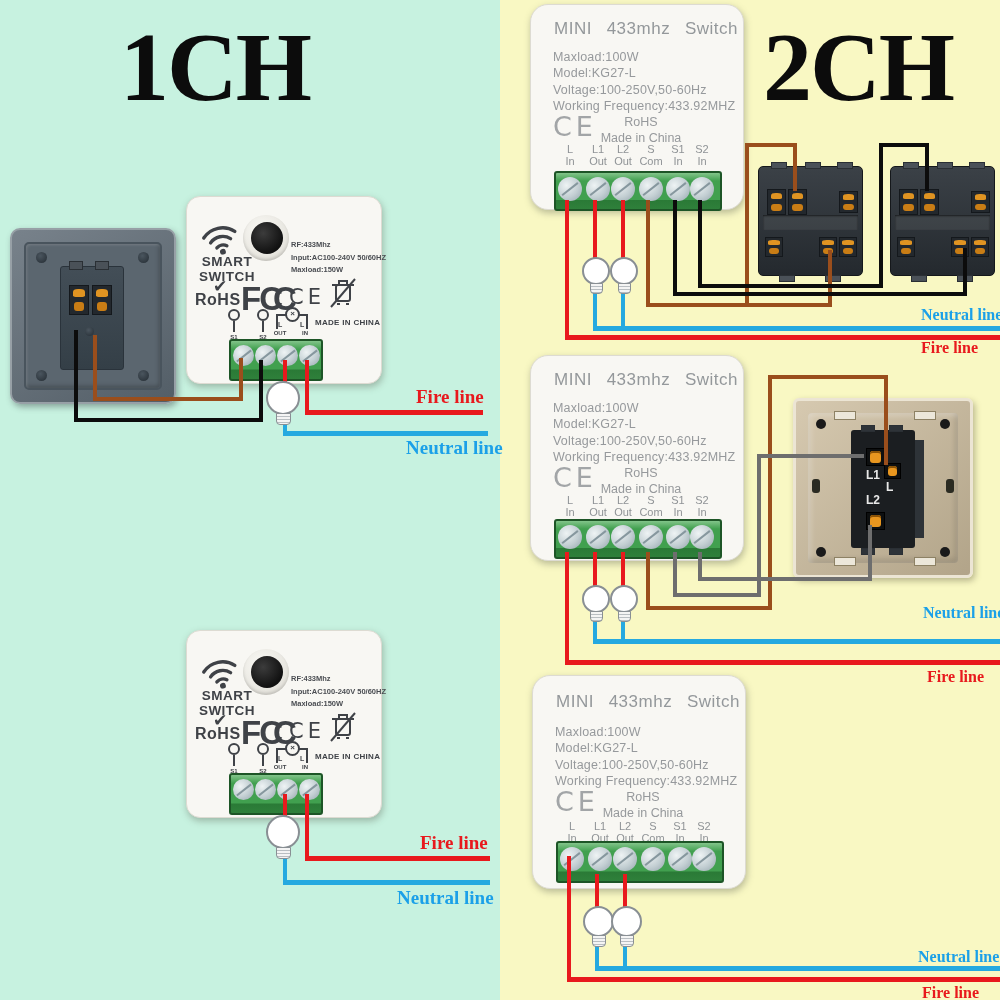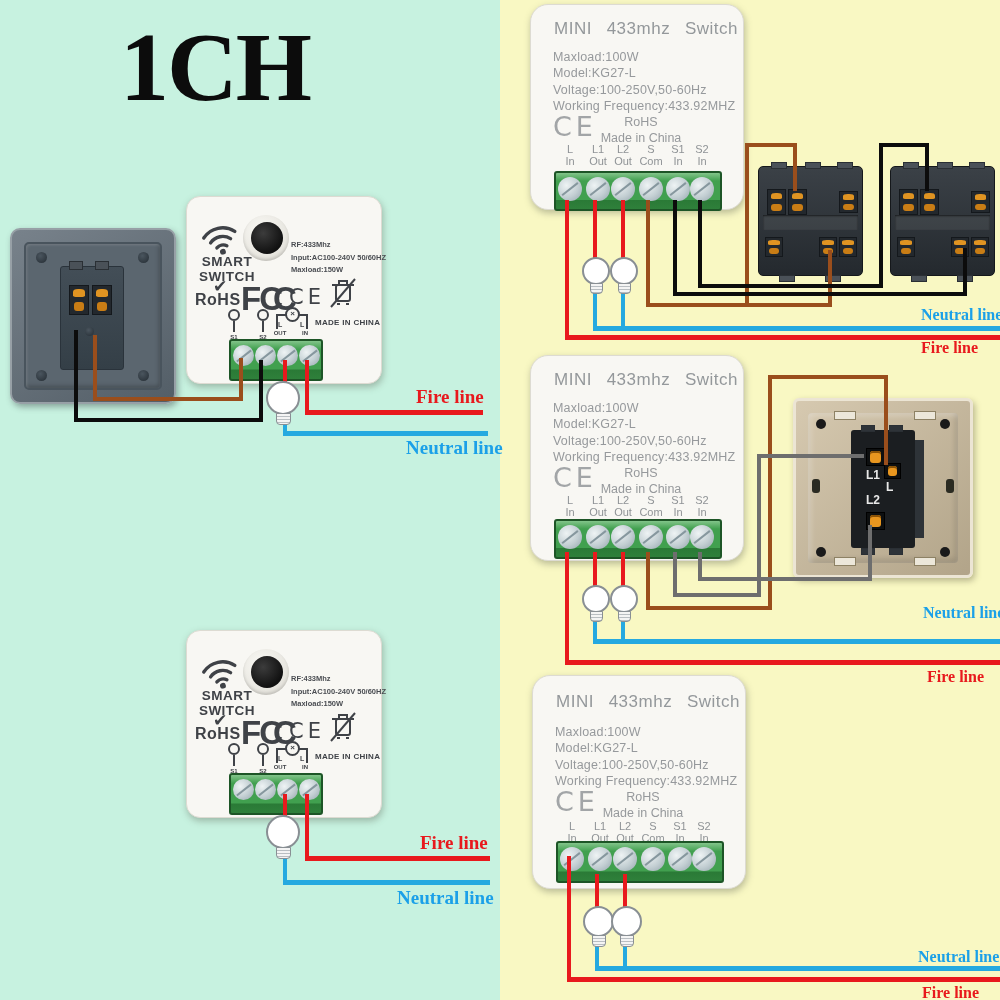--- a/index.html
+++ b/index.html
@@ -96,20 +96,21 @@
   svg{display:block;}
 </style>
 </head>
 <body>
 
 <div id="stage">
   <div class="panel" style="left:0;width:500px;background:#c7f2e0;"></div>
   <div class="panel" style="left:500px;width:500px;background:#f9f8c3;"></div>
 
   <div class="bigtitle" style="left:120px;top:18px;">1CH</div>
+  <div class="bigtitle" style="left:763px;top:18px;">2CH</div>
 
   <div class="grayswitch" style="left:10px;top:228px;width:162px;height:172px;">
     <div class="grayinner" style="left:12px;top:12px;width:134px;height:144px;"></div>
     <div class="dotscrew" style="left:24px;top:22px;width:11px;height:11px;"></div>
     <div class="dotscrew" style="left:126px;top:22px;width:11px;height:11px;"></div>
     <div class="dotscrew" style="left:24px;top:140px;width:11px;height:11px;"></div>
     <div class="dotscrew" style="left:126px;top:140px;width:11px;height:11px;"></div>
     <div class="gmech" style="left:48px;top:36px;width:62px;height:102px;">
       <div class="oterm" style="left:8px;top:18px;width:18px;height:28px;"></div>
       <div class="oterm" style="left:31px;top:18px;width:18px;height:28px;"></div>

